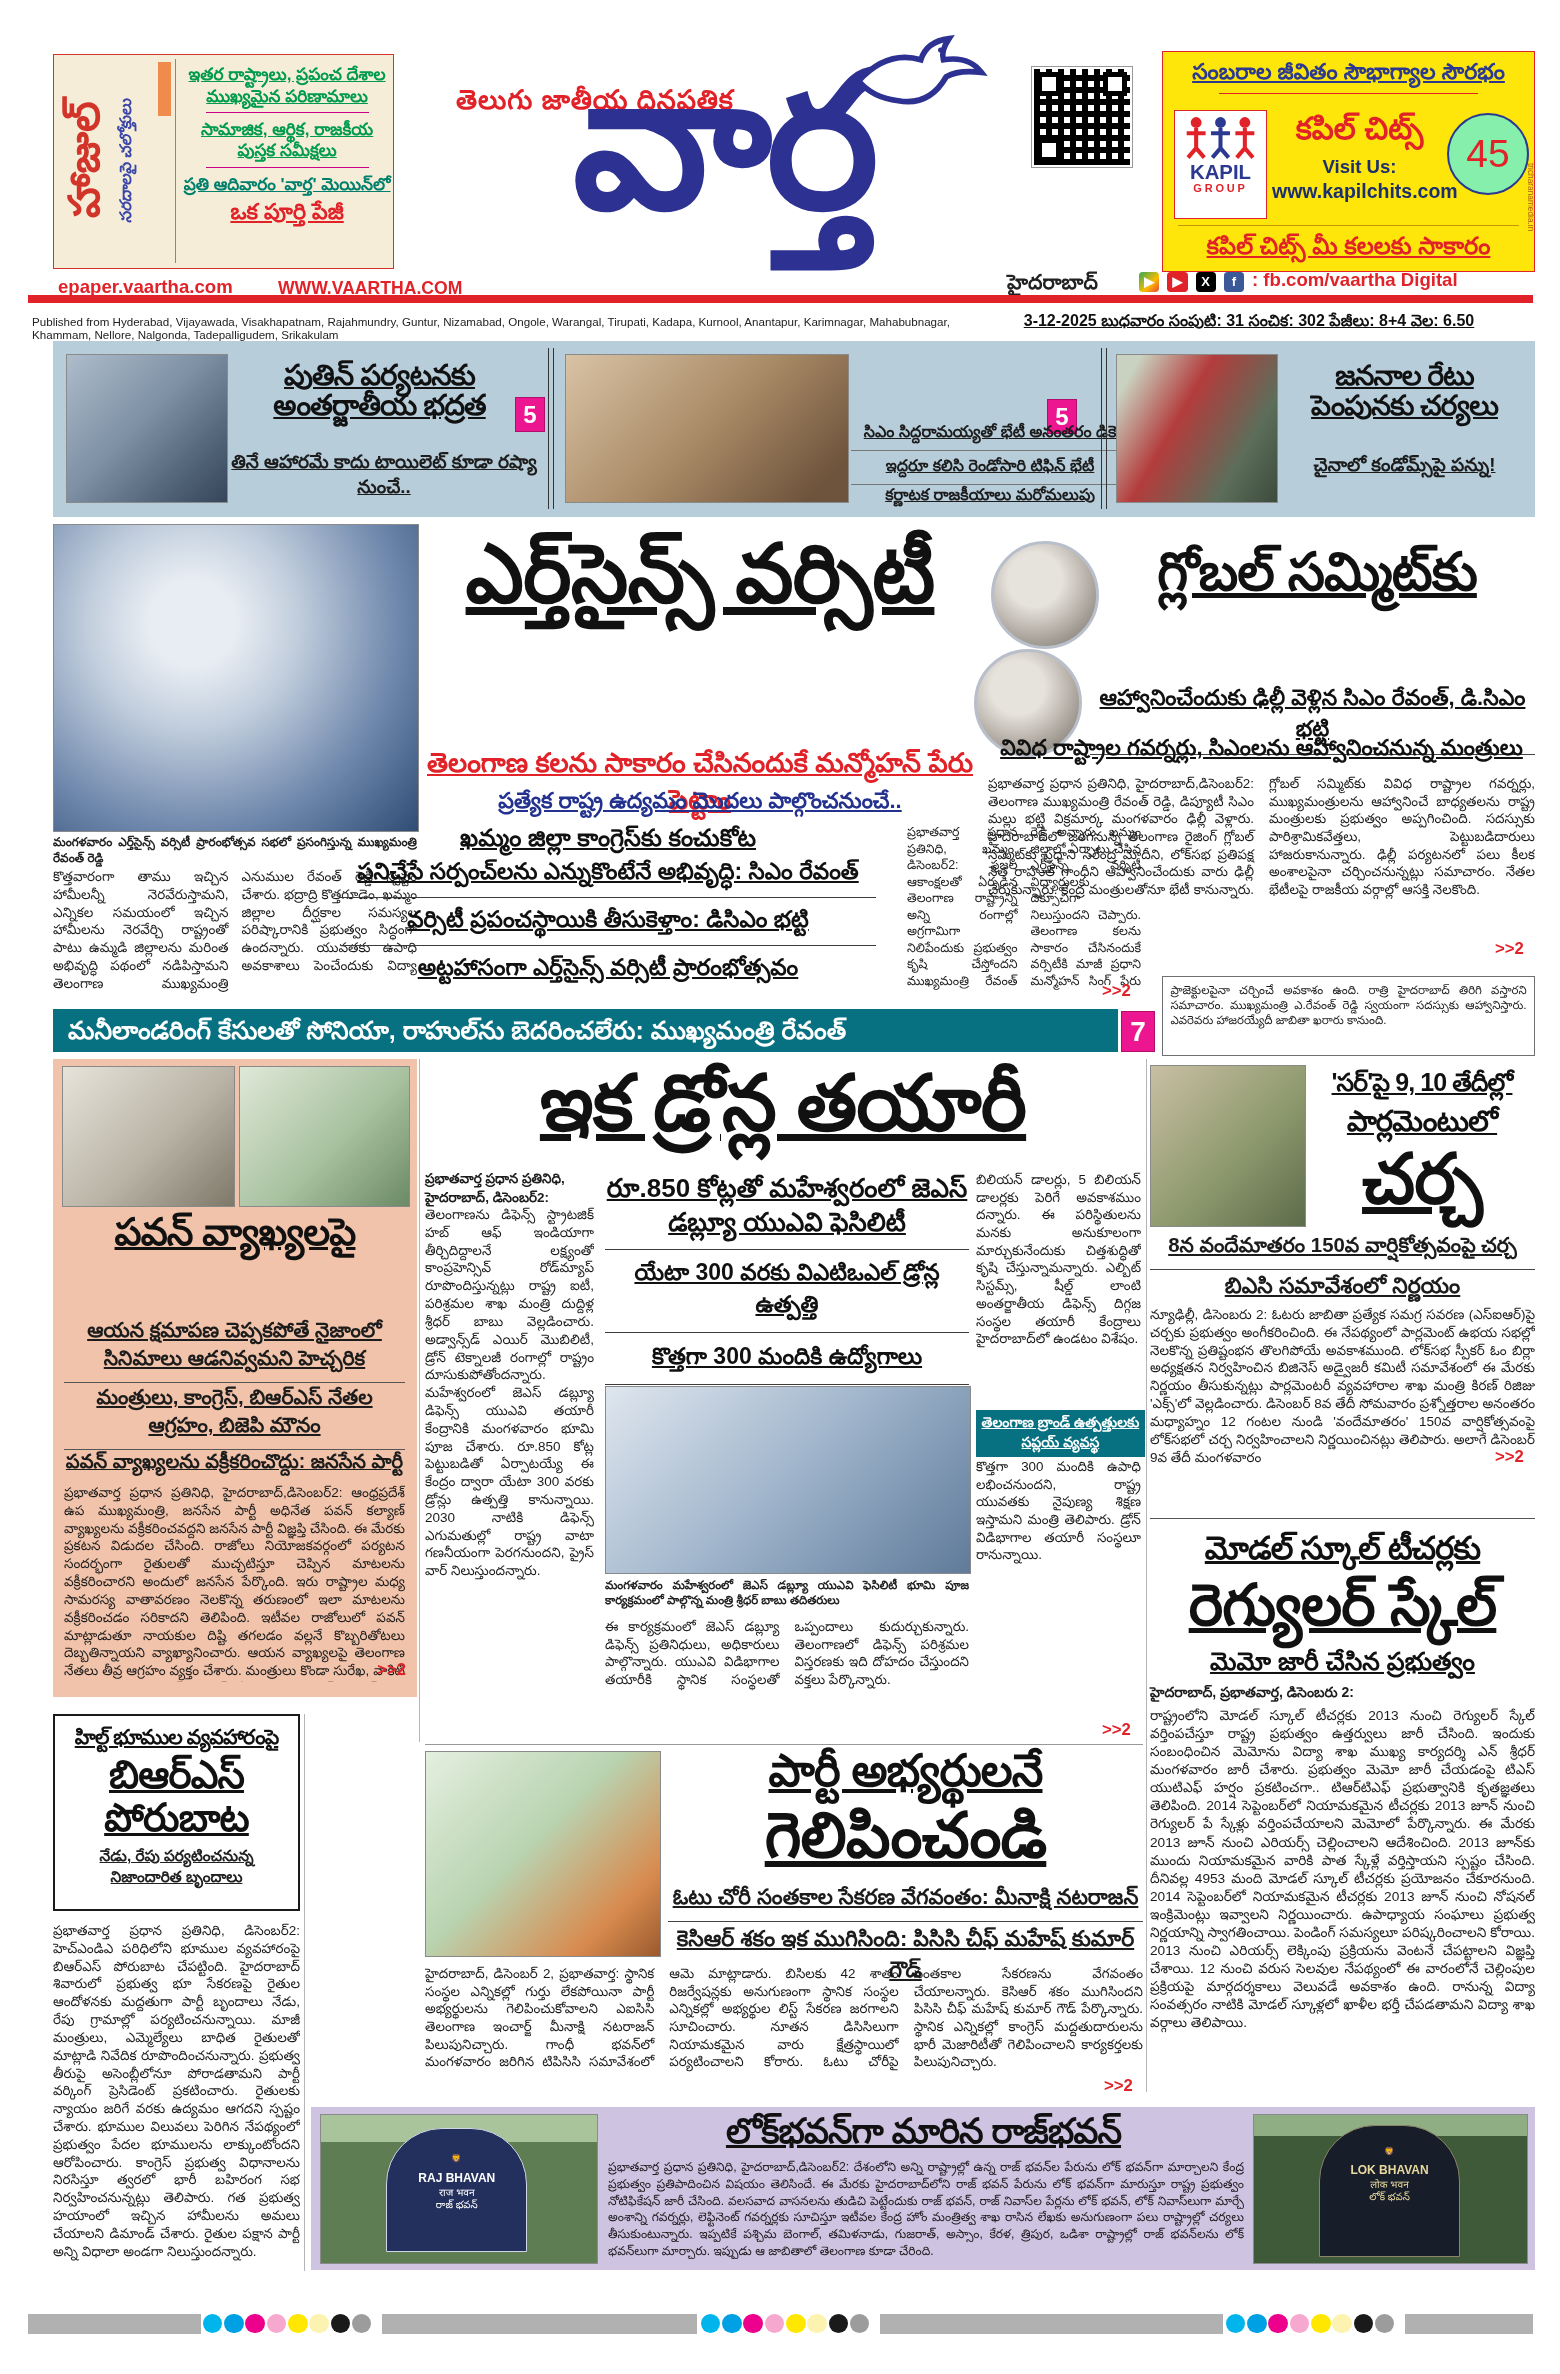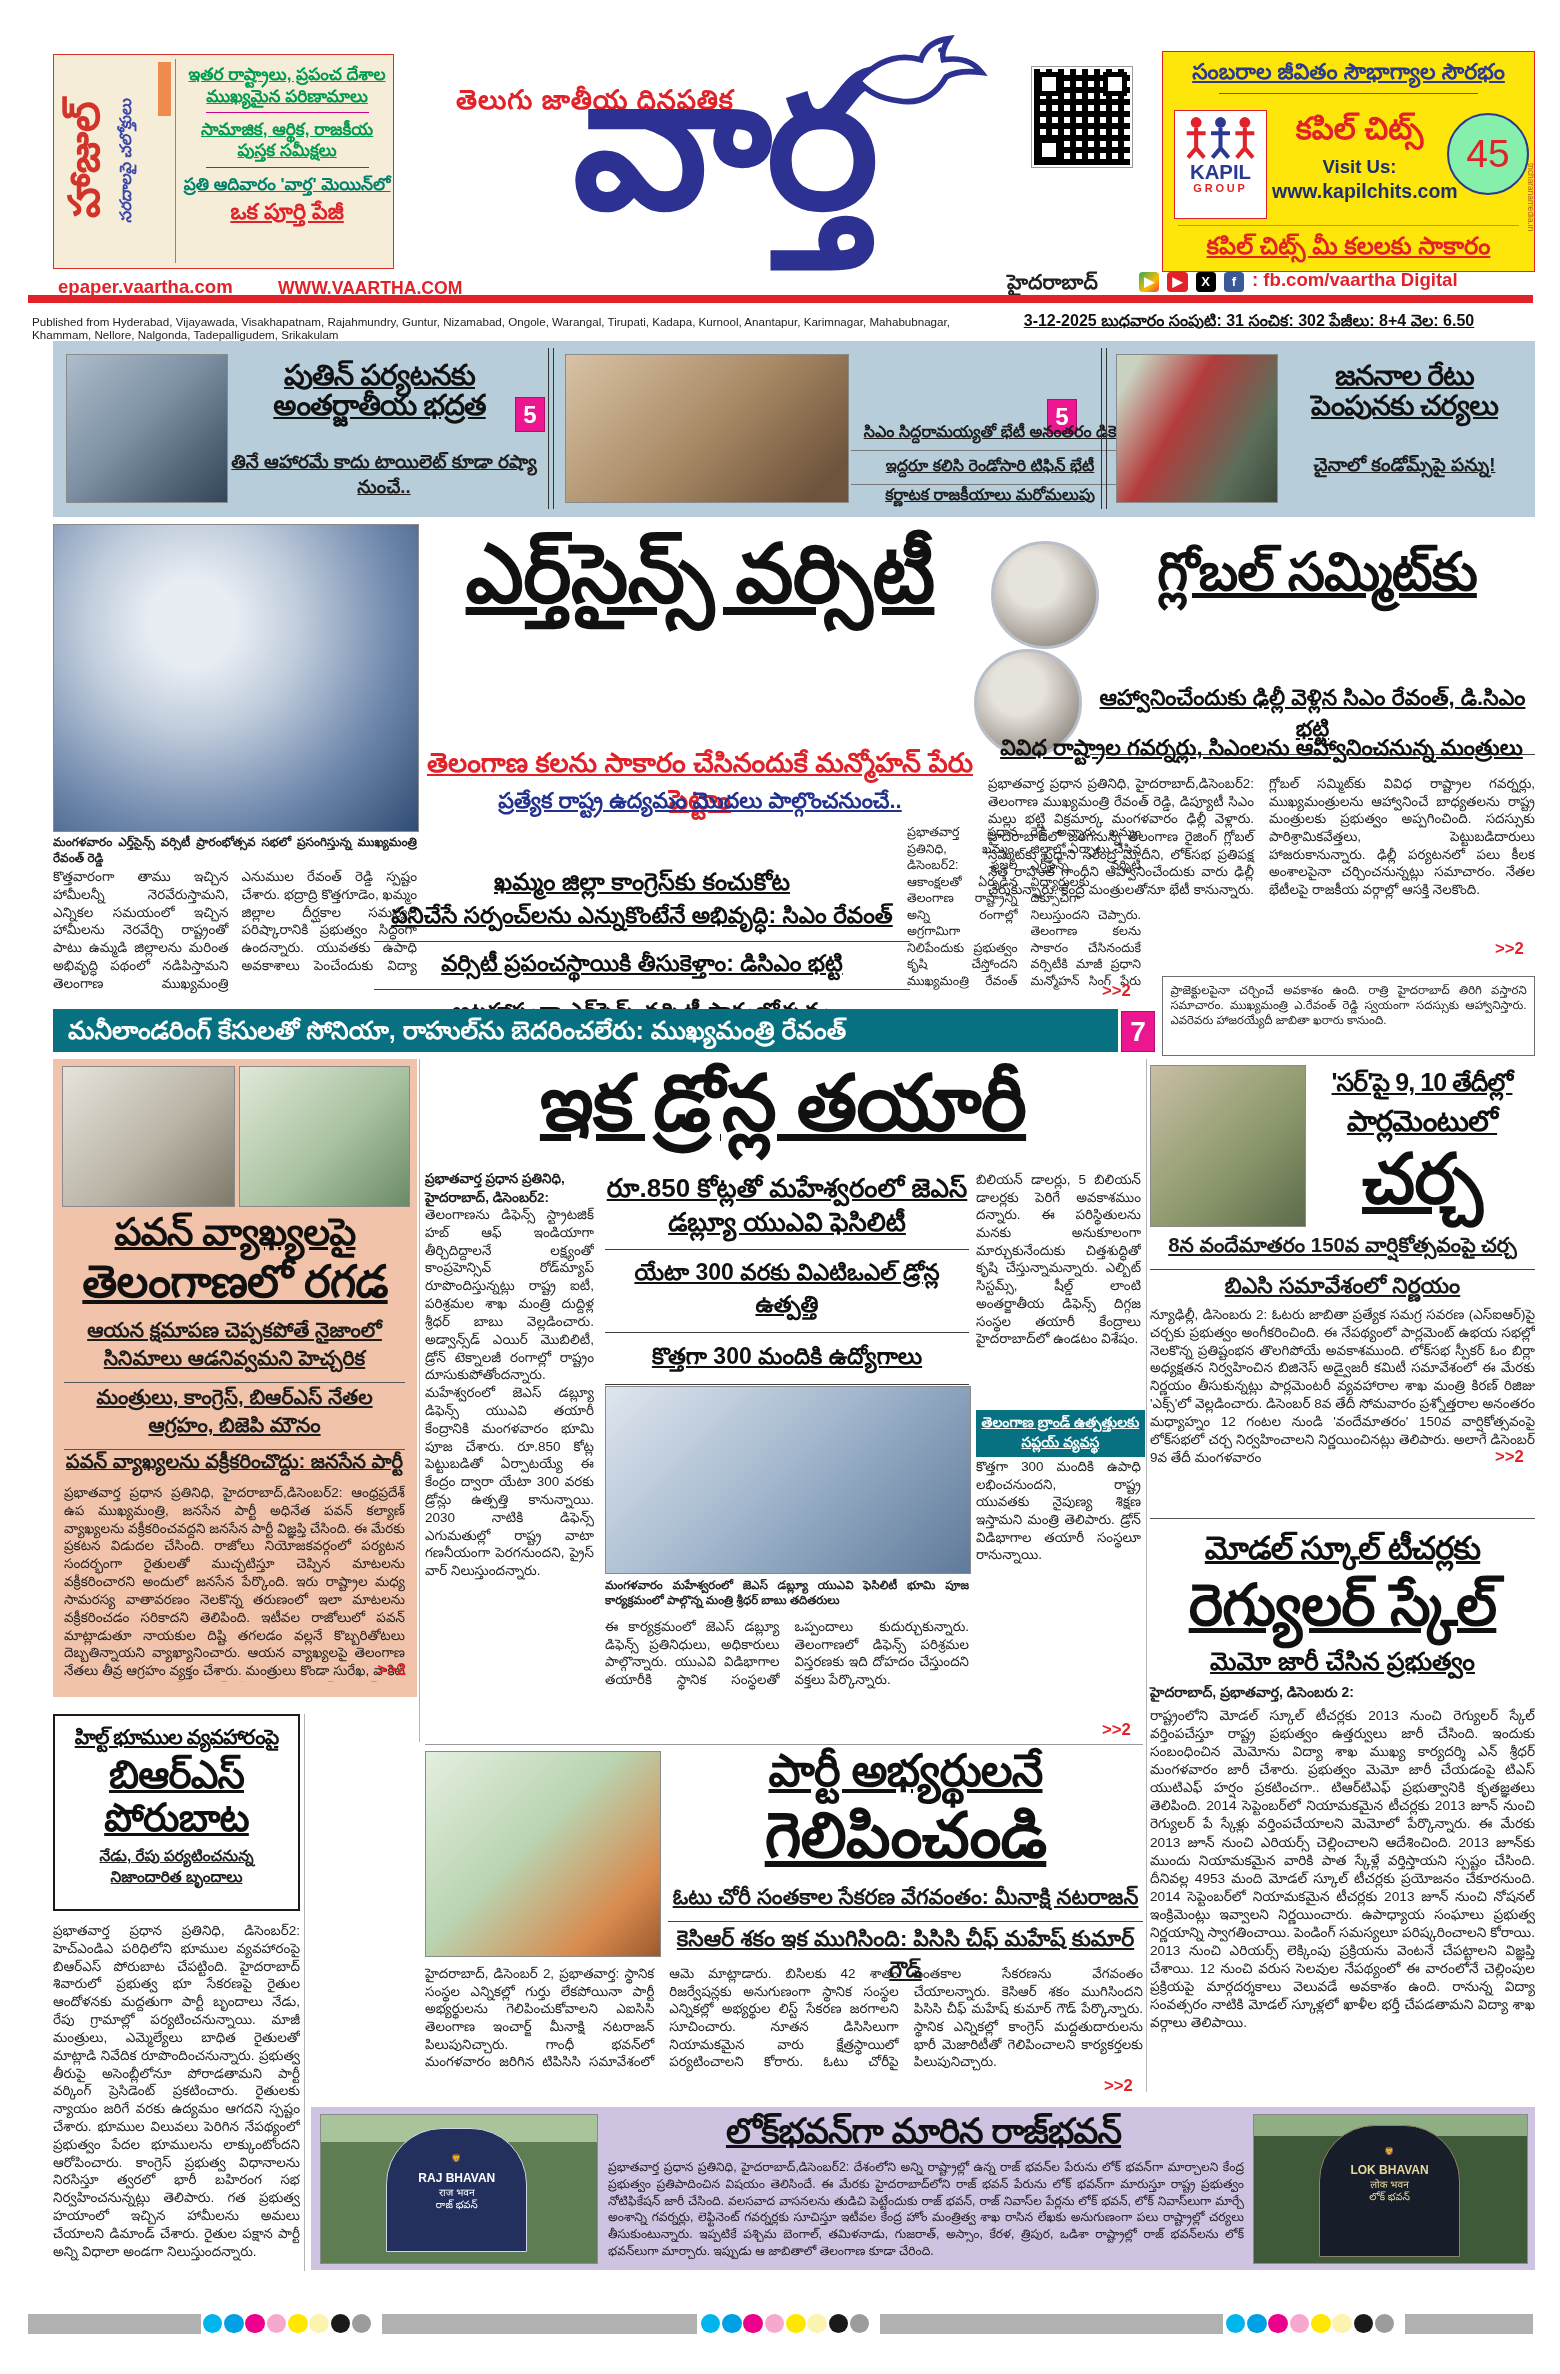--- a/index.html
+++ b/index.html
@@ -142,21 +142,21 @@
   </div>
 
   <div class="abs photo ph-stage" style="left:53px;top:524px;width:364px;height:306px;"></div>
   <div class="abs small j" style="left:53px;top:835px;width:364px;color:#222;font-weight:bold;">మంగళవారం ఎర్త్‌సైన్స్ వర్సిటీ ప్రారంభోత్సవ సభలో ప్రసంగిస్తున్న ముఖ్యమంత్రి రేవంత్ రెడ్డి</div>
   <div class="abs bodytxt j" style="left:53px;top:868px;width:364px;height:135px;column-count:2;column-gap:13px;overflow:hidden;font-size:13.5px;">కొత్తవారంగా తాము ఇచ్చిన హామీలన్నీ నెరవేరుస్తామని, ఎన్నికల సమయంలో ఇచ్చిన హామీలను నెరవేర్చి రాష్ట్రంతో పాటు ఉమ్మడి జిల్లాలను మరింత అభివృద్ధి పథంలో నడిపిస్తామని తెలంగాణ ముఖ్యమంత్రి ఎనుముల రేవంత్ రెడ్డి స్పష్టం చేశారు. భద్రాద్రి కొత్తగూడెం, ఖమ్మం జిల్లాల దీర్ఘకాల సమస్యల పరిష్కారానికి ప్రభుత్వం సిద్ధంగా ఉందన్నారు. యువతకు ఉపాధి అవకాశాలు పెంచేందుకు విద్యా సంస్థలను బలోపేతం చేస్తామన్నారు.</div>
 
   <div class="abs hl c" style="left:419px;top:531px;width:562px;font-size:82px;">ఎర్త్‌సైన్స్ వర్సిటీ</div>
   <div class="abs red b c" style="left:416px;top:748px;width:568px;font-size:27px;">తెలంగాణ కలను సాకారం చేసినందుకే మన్మోహన్ పేరు పెట్టాం</div>
   <div class="abs blue b c" style="left:419px;top:788px;width:562px;font-size:22px;">ప్రత్యేక రాష్ట్ర ఉద్యమం మొదలు పాల్గొంచనుంచే..</div>
 
-  <div class="abs" style="left:374px;top:824px;width:536px;margin-top:44px;">
+  <div class="abs" style="left:340px;top:824px;width:536px;">
     <div class="deckline c" style="font-size:24px;">ఖమ్మం జిల్లా కాంగ్రెస్‌కు కంచుకోట</div>
     <div class="deckline c rule" style="font-size:23px;padding-bottom:7.4px;">పనిచేసే సర్పంచ్‌లను ఎన్నుకొంటేనే అభివృద్ధి: సిఎం రేవంత్</div>
     <div class="deckline c rule" style="font-size:23px;padding:7.4px 0;">వర్సిటీ ప్రపంచస్థాయికి తీసుకెళ్తాం: డిసిఎం భట్టి</div>
     <div class="deckline c" style="font-size:23px;padding-top:7.4px;">అట్టహాసంగా ఎర్త్‌సైన్స్ వర్సిటీ ప్రారంభోత్సవం</div>
   </div>
   <div class="abs bodytxt j" style="left:907px;top:824px;width:234px;height:180px;column-count:2;column-gap:13px;overflow:hidden;font-size:12.5px;">ప్రభాతవార్త ప్రధాన ప్రతినిధి, ఖమ్మం, డిసెంబర్2: ప్రజల ఆకాంక్షలతో ఏర్పడిన తెలంగాణ రాష్ట్రాన్ని అన్ని రంగాల్లో అగ్రగామిగా నిలిపేందుకు ప్రభుత్వం కృషి చేస్తోందని ముఖ్యమంత్రి రేవంత్ రెడ్డి అన్నారు. ఖమ్మం జిల్లాలో ఏర్పాటు చేసిన ఎర్త్‌సైన్స్ వర్సిటీ విద్యార్థులకు దిక్సూచిగా నిలుస్తుందని చెప్పారు. తెలంగాణ కలను సాకారం చేసినందుకే వర్సిటీకి మాజీ ప్రధాని మన్మోహన్ సింగ్ పేరు పెట్టామని వివరించారు. దేశ, రాష్ట్ర అభివృద్ధికి విద్యే పునాది అని, పరిశోధనలకు వర్సిటీలు కేంద్రాలుగా మారాలని ఆకాంక్షించారు. వర్సిటీని ప్రపంచస్థాయి ప్రమాణాలతో తీర్చిదిద్దుతామని డిప్యూటీ సిఎం భట్టి విక్రమార్క తెలిపారు.</div>
   <div class="abs cont" style="left:1102px;top:981px;">&gt;&gt;2</div>
 
   <div class="abs ph-circ" style="left:991px;top:541px;width:102px;height:102px;"></div>
   <div class="abs ph-circ" style="left:974px;top:649px;width:102px;height:102px;"></div>
@@ -169,21 +169,20 @@
 
   <div class="abs strip7" style="left:53px;top:1009px;width:1065px;height:43px;">
     <span style="display:block;font-size:25px;line-height:43px;padding-left:15px;">మనీలాండరింగ్ కేసులతో సోనియా,  రాహుల్‌ను బెదరించలేరు: ముఖ్యమంత్రి రేవంత్</span>
   </div>
   <div class="abs pg" style="left:1121px;top:1011px;width:32px;height:39px;font-size:28px;line-height:39px;">7</div>
 
   <div class="abs" style="left:53px;top:1059px;width:364px;height:638px;background:#f1c3aa;">
     <div class="abs photo ph-pawan" style="left:9.3px;top:7.4px;width:171px;height:139px;"></div>
     <div class="abs photo ph-komati" style="left:186px;top:7.4px;width:169px;height:139px;"></div>
     <div class="abs hl c" style="left:0;top:154px;width:364px;font-size:38px;">పవన్ వ్యాఖ్యలపై</div>
-    <div class="abs hl c" style="left:0;top:200px;width:364px;font-size:45px;">తెలంగాణలో రగడ</div>
     <div class="abs b c" style="left:11px;top:260px;width:341px;font-size:20.4px;border-bottom:1.9px solid #555;padding-bottom:7.4px;">ఆయన క్షమాపణ చెప్పకపోతే నైజాంలో సినిమాలు ఆడనివ్వమని హెచ్చరిక</div>
     <div class="abs b c" style="left:11px;top:327px;width:341px;font-size:20.4px;border-bottom:1.9px solid #555;padding-bottom:7.4px;">మంత్రులు, కాంగ్రెస్, బిఆర్‌ఎస్ నేతల ఆగ్రహం, బిజెపి మౌనం</div>
     <div class="abs b c" style="left:11px;top:391px;width:341px;font-size:19.5px;">పవన్ వ్యాఖ్యలను వక్రీకరించొద్దు: జనసేన పార్టీ</div>
     <div class="abs bodytxt j" style="left:11px;top:425px;width:341px;height:198px;overflow:hidden;font-size:13.5px;">ప్రభాతవార్త ప్రధాన ప్రతినిధి, హైదరాబాద్,డిసెంబర్2: ఆంధ్రప్రదేశ్ ఉప ముఖ్యమంత్రి, జనసేన పార్టీ అధినేత పవన్ కల్యాణ్ వ్యాఖ్యలను వక్రీకరించవద్దని జనసేన పార్టీ విజ్ఞప్తి చేసింది. ఈ మేరకు ప్రకటన విడుదల చేసింది. రాజోలు నియోజకవర్గంలో పర్యటన సందర్భంగా రైతులతో ముచ్చటిస్తూ చెప్పిన మాటలను వక్రీకరించారని అందులో జనసేన పేర్కొంది. ఇరు రాష్ట్రాల మధ్య సామరస్య వాతావరణం నెలకొన్న తరుణంలో ఇలా మాటలను వక్రీకరించడం సరికాదని తెలిపింది. ఇటీవల రాజోలులో పవన్ మాట్లాడుతూ నాయకుల దిష్టి తగలడం వల్లనే కొబ్బరితోటలు దెబ్బతిన్నాయని వ్యాఖ్యానించారు. ఆయన వ్యాఖ్యలపై తెలంగాణ నేతలు తీవ్ర ఆగ్రహం వ్యక్తం చేశారు. మంత్రులు కొండా సురేఖ, వాకిటి శ్రీహరి, పొన్నం ప్రభాకర్, కాంగ్రెస్ నేత చామల కిరణ్ కుమార్ రెడ్డి, కాంగ్రెస్ ఎమ్మెల్సీలు మండిపడ్డారు.</div>
     <div class="abs cont" style="right:11px;top:601px;">&gt;&gt;2</div>
   </div>
 
   <div class="abs hl c" style="left:425px;top:1063px;width:716px;font-size:78px;">ఇక డ్రోన్ల తయారీ</div>
   <div class="abs" style="left:425px;top:1171px;width:169px;font-size:13.5px;font-weight:bold;">ప్రభాతవార్త ప్రధాన ప్రతినిధి, హైదరాబాద్, డిసెంబర్2:</div>
   <div class="abs bodytxt j" style="left:425px;top:1206px;width:169px;height:534px;overflow:hidden;font-size:13.5px;">తెలంగాణను డిఫెన్స్ స్ట్రాటజిక్ హబ్ ఆఫ్ ఇండియాగా తీర్చిదిద్దాలనే లక్ష్యంతో కాంప్రహెన్సివ్ రోడ్‌మ్యాప్ రూపొందిస్తున్నట్లు రాష్ట్ర ఐటీ, పరిశ్రమల శాఖ మంత్రి దుద్దిళ్ల శ్రీధర్ బాబు వెల్లడించారు. అడ్వాన్స్‌డ్ ఎయిర్ మొబిలిటీ, డ్రోన్ టెక్నాలజీ రంగాల్లో రాష్ట్రం దూసుకుపోతోందన్నారు. మహేశ్వరంలో జెఎస్ డబ్ల్యూ డిఫెన్స్ యుఎవి తయారీ కేంద్రానికి మంగళవారం భూమి పూజ చేశారు. రూ.850 కోట్ల పెట్టుబడితో ఏర్పాటయ్యే ఈ కేంద్రం ద్వారా యేటా 300 వరకు డ్రోన్లు ఉత్పత్తి కానున్నాయి. 2030 నాటికి డిఫెన్స్ ఎగుమతుల్లో రాష్ట్ర వాటా గణనీయంగా పెరగనుందని, ప్రైస్ వార్ నిలుస్తుందన్నారు.</div>

